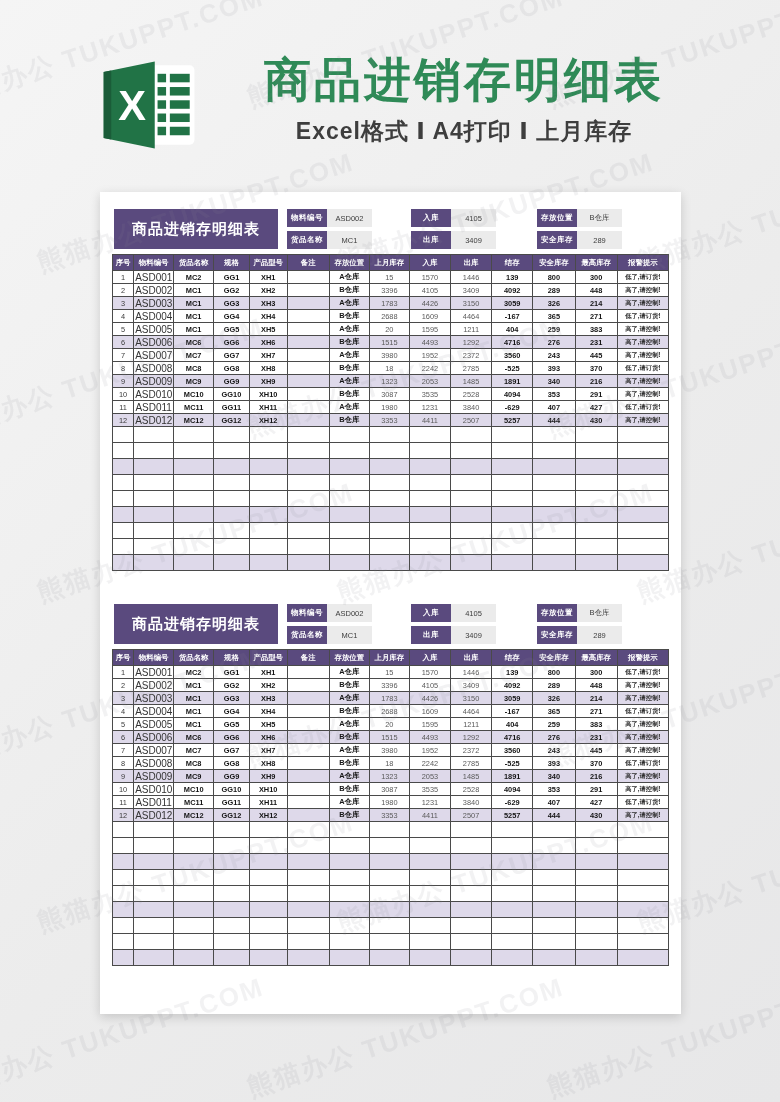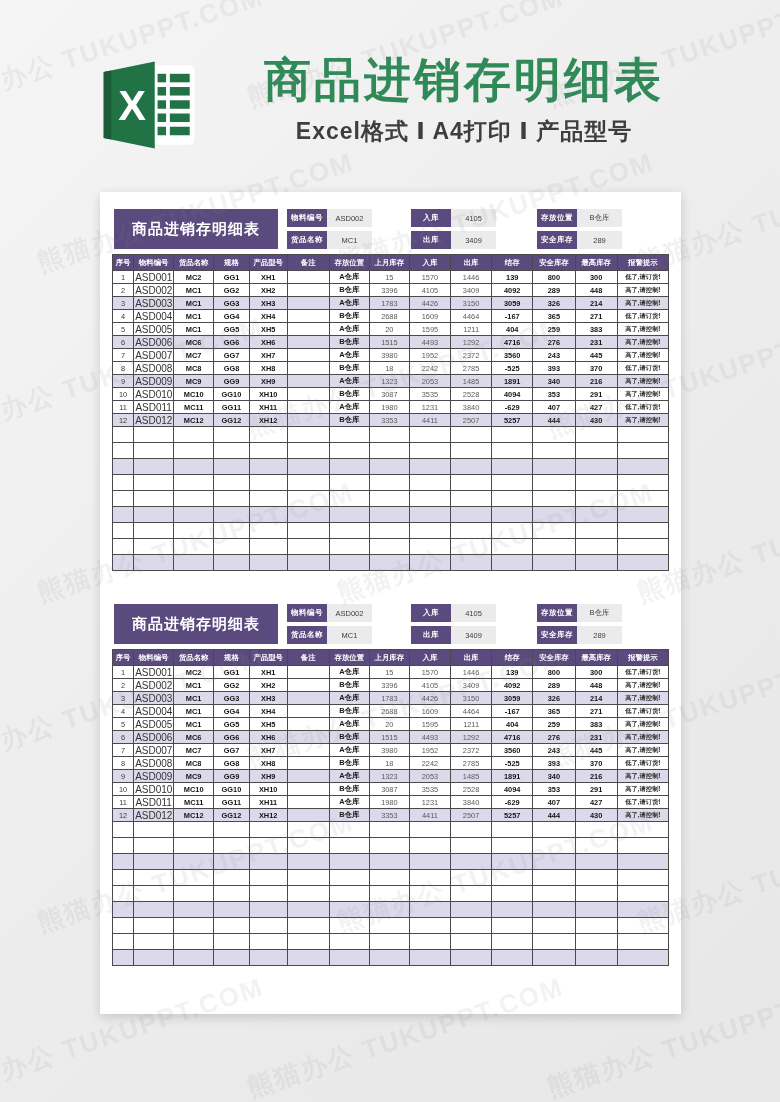--- a/index.html
+++ b/index.html
@@ -88,21 +88,21 @@
         <rect x="76" y="59" width="21" height="9"></rect>
       <rect x="63" y="73" width="9" height="9"></rect>
         <rect x="76" y="73" width="21" height="9"></rect>
     </g>
     <polygon points="6,15 60,4 60,96 6,85" fill="#217346"></polygon>
     <polygon points="6,15 14,13.5 14,86.5 6,85" fill="#1a5c38"></polygon>
     <text x="36" y="66" font-size="44" font-weight="bold" fill="#ffffff" font-family="Liberation Sans, DejaVu Sans, sans-serif" text-anchor="middle">X</text>
   </svg>
   <div class="banner-text">
     <div class="banner-title">商品进销存明细表</div>
-    <div class="banner-subtitle">Excel格式 Ⅰ A4打印 Ⅰ 产品型号</div>
+    <div class="banner-subtitle">Excel格式 Ⅰ A4打印 Ⅰ 上月库存</div>
   </div>
 </header>
 
 <div class="paper">
   <div>
   <section class="sheet">
     <div class="sheet-head">
       <div class="sheet-title">商品进销存明细表</div>
       <div class="fgroup g1">
         <div class="frow">

